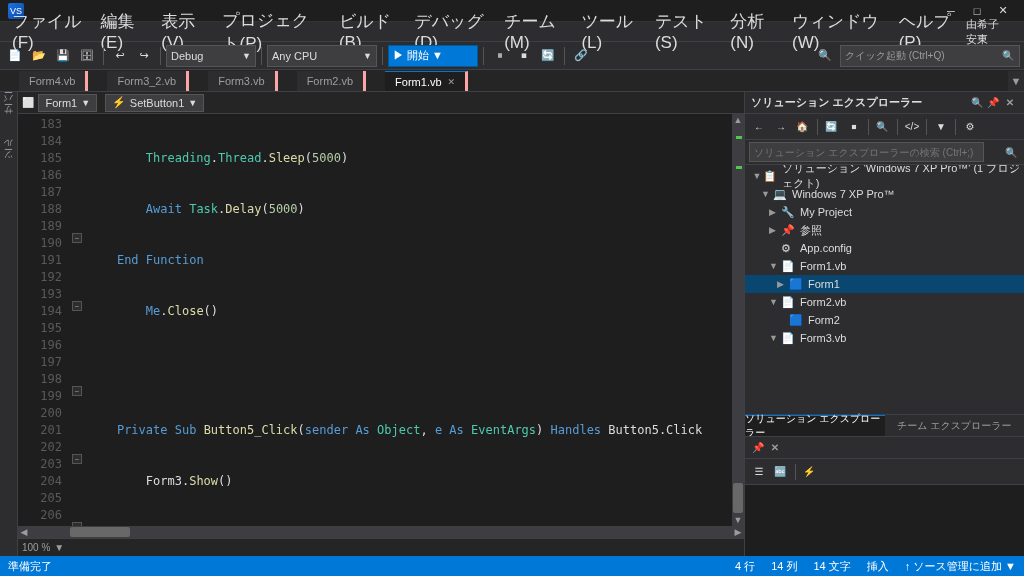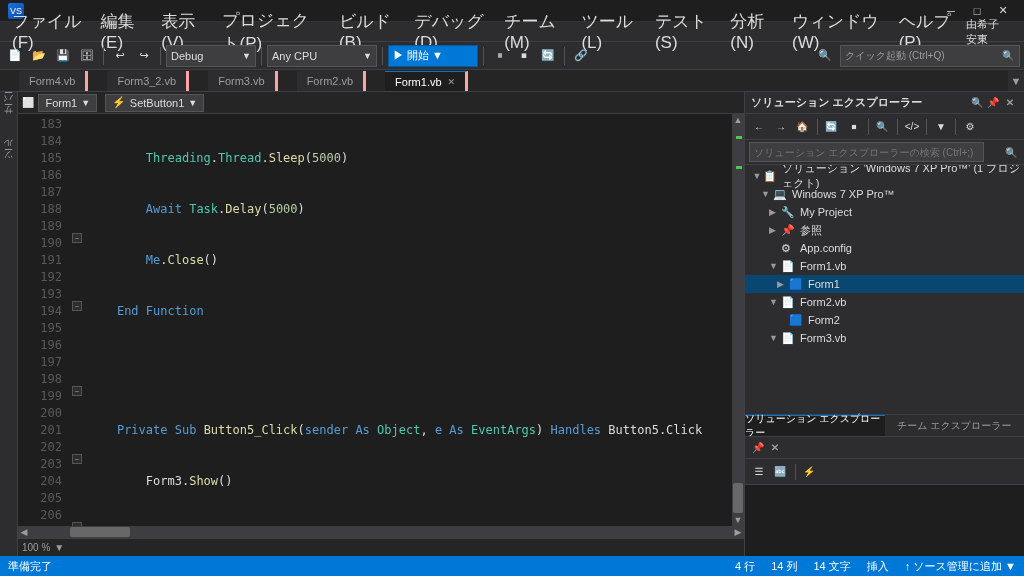--- a/index.html
+++ b/index.html
@@ -443,22 +443,22 @@
         <div class="fold-icon" style="top:187px;">−</div>
         <div class="fold-icon" style="top:272px;">−</div>
         <div class="fold-icon" style="top:340px;">−</div>
         <div class="fold-icon" style="top:408px;">−</div>
 
       </div>
 
       <div id="code-text">
         <span class="code-line">        <span class="type">Threading</span>.<span class="type">Thread</span>.<span class="fn">Sleep</span>(<span class="num">5000</span>)</span>
         <span class="code-line">        <span class="kw">Await</span> <span class="type">Task</span>.<span class="fn">Delay</span>(<span class="num">5000</span>)</span>
+        <span class="code-line">    <span class="kw">End Function</span></span>
         <span class="code-line">        <span class="kw">Me</span>.<span class="fn">Close</span>()</span>
-        <span class="code-line">    <span class="kw">End Function</span></span>
         <span class="code-line"></span>
         <span class="code-line"></span>
         <span class="code-line">    <span class="kw">Private Sub</span> <span class="fn">Button5_Click</span>(<span class="kw">sender</span> <span class="kw">As</span> <span class="type">Object</span>, <span class="kw">e</span> <span class="kw">As</span> <span class="type">EventArgs</span>) <span class="kw">Handles</span> Button5.Click</span>
         <span class="code-line">        Form3.<span class="fn">Show</span>()</span>
         <span class="code-line">    <span class="kw">End Sub</span></span>
         <span class="code-line"></span>
         
         
         
         

